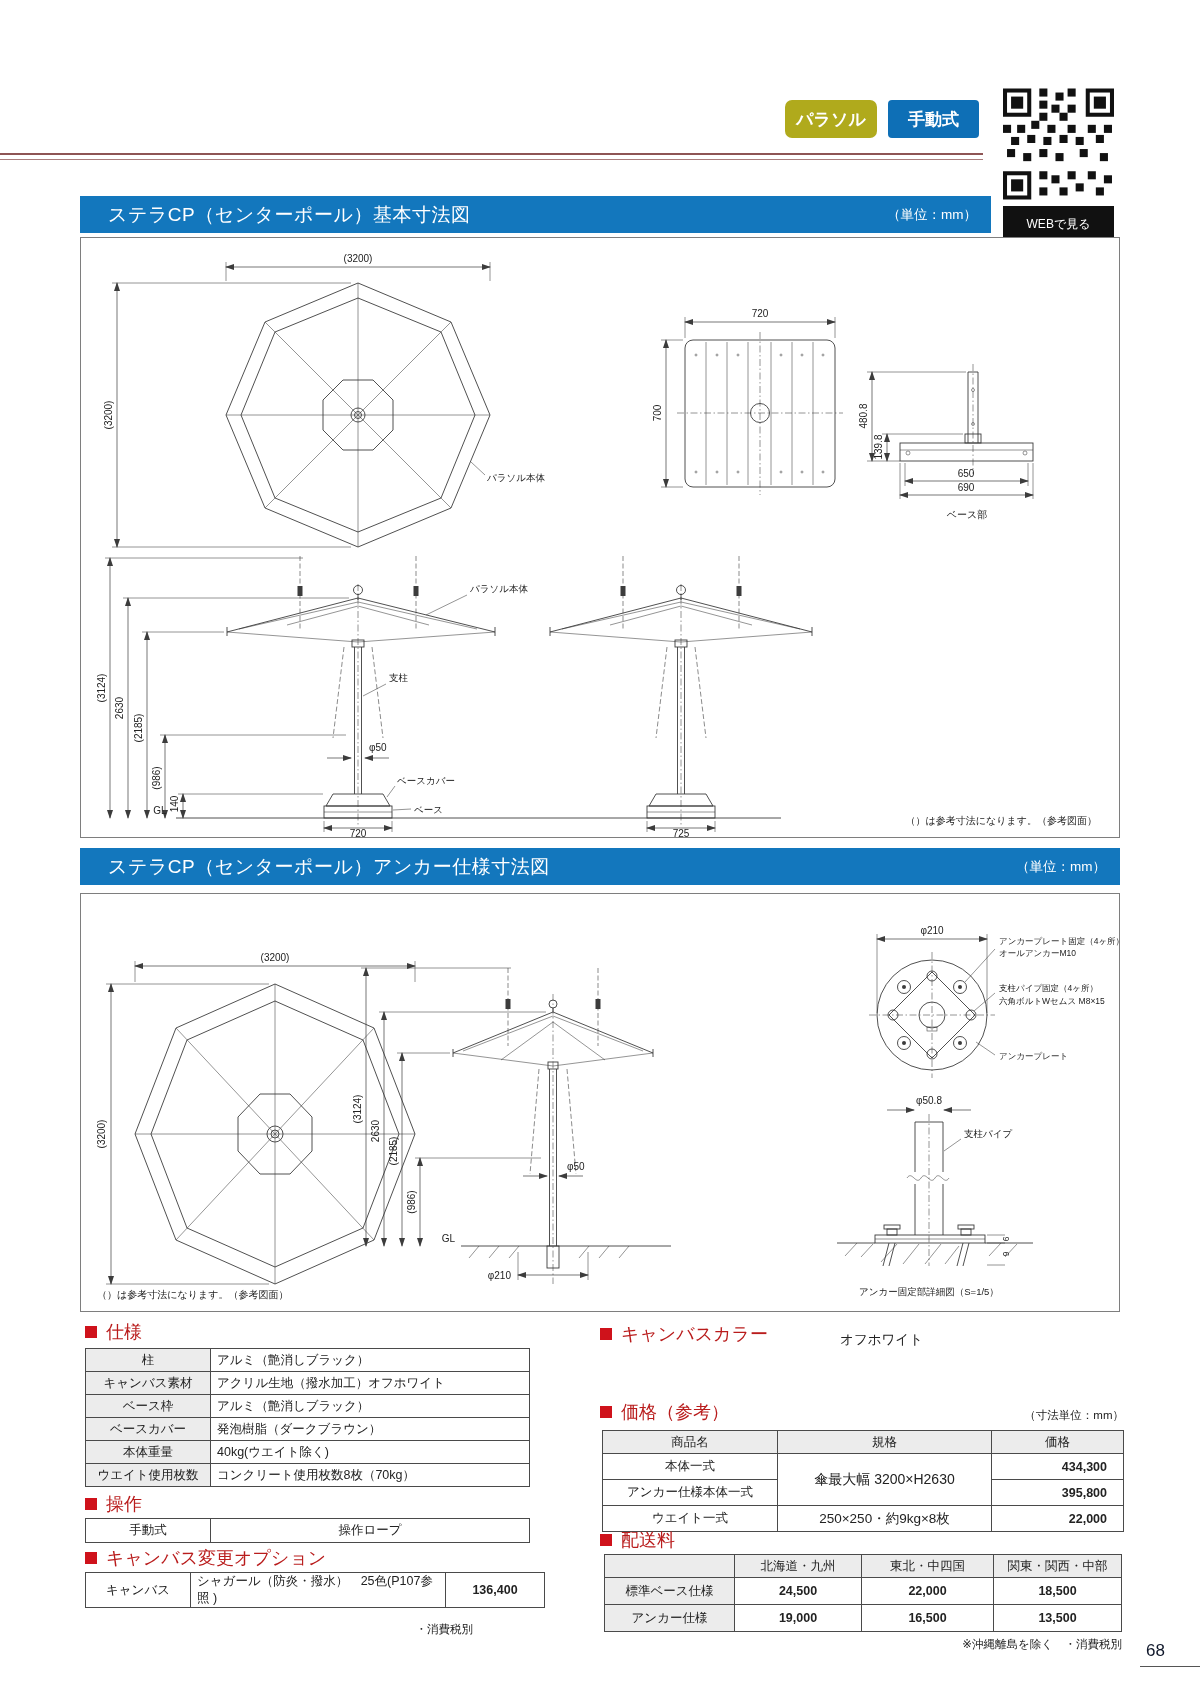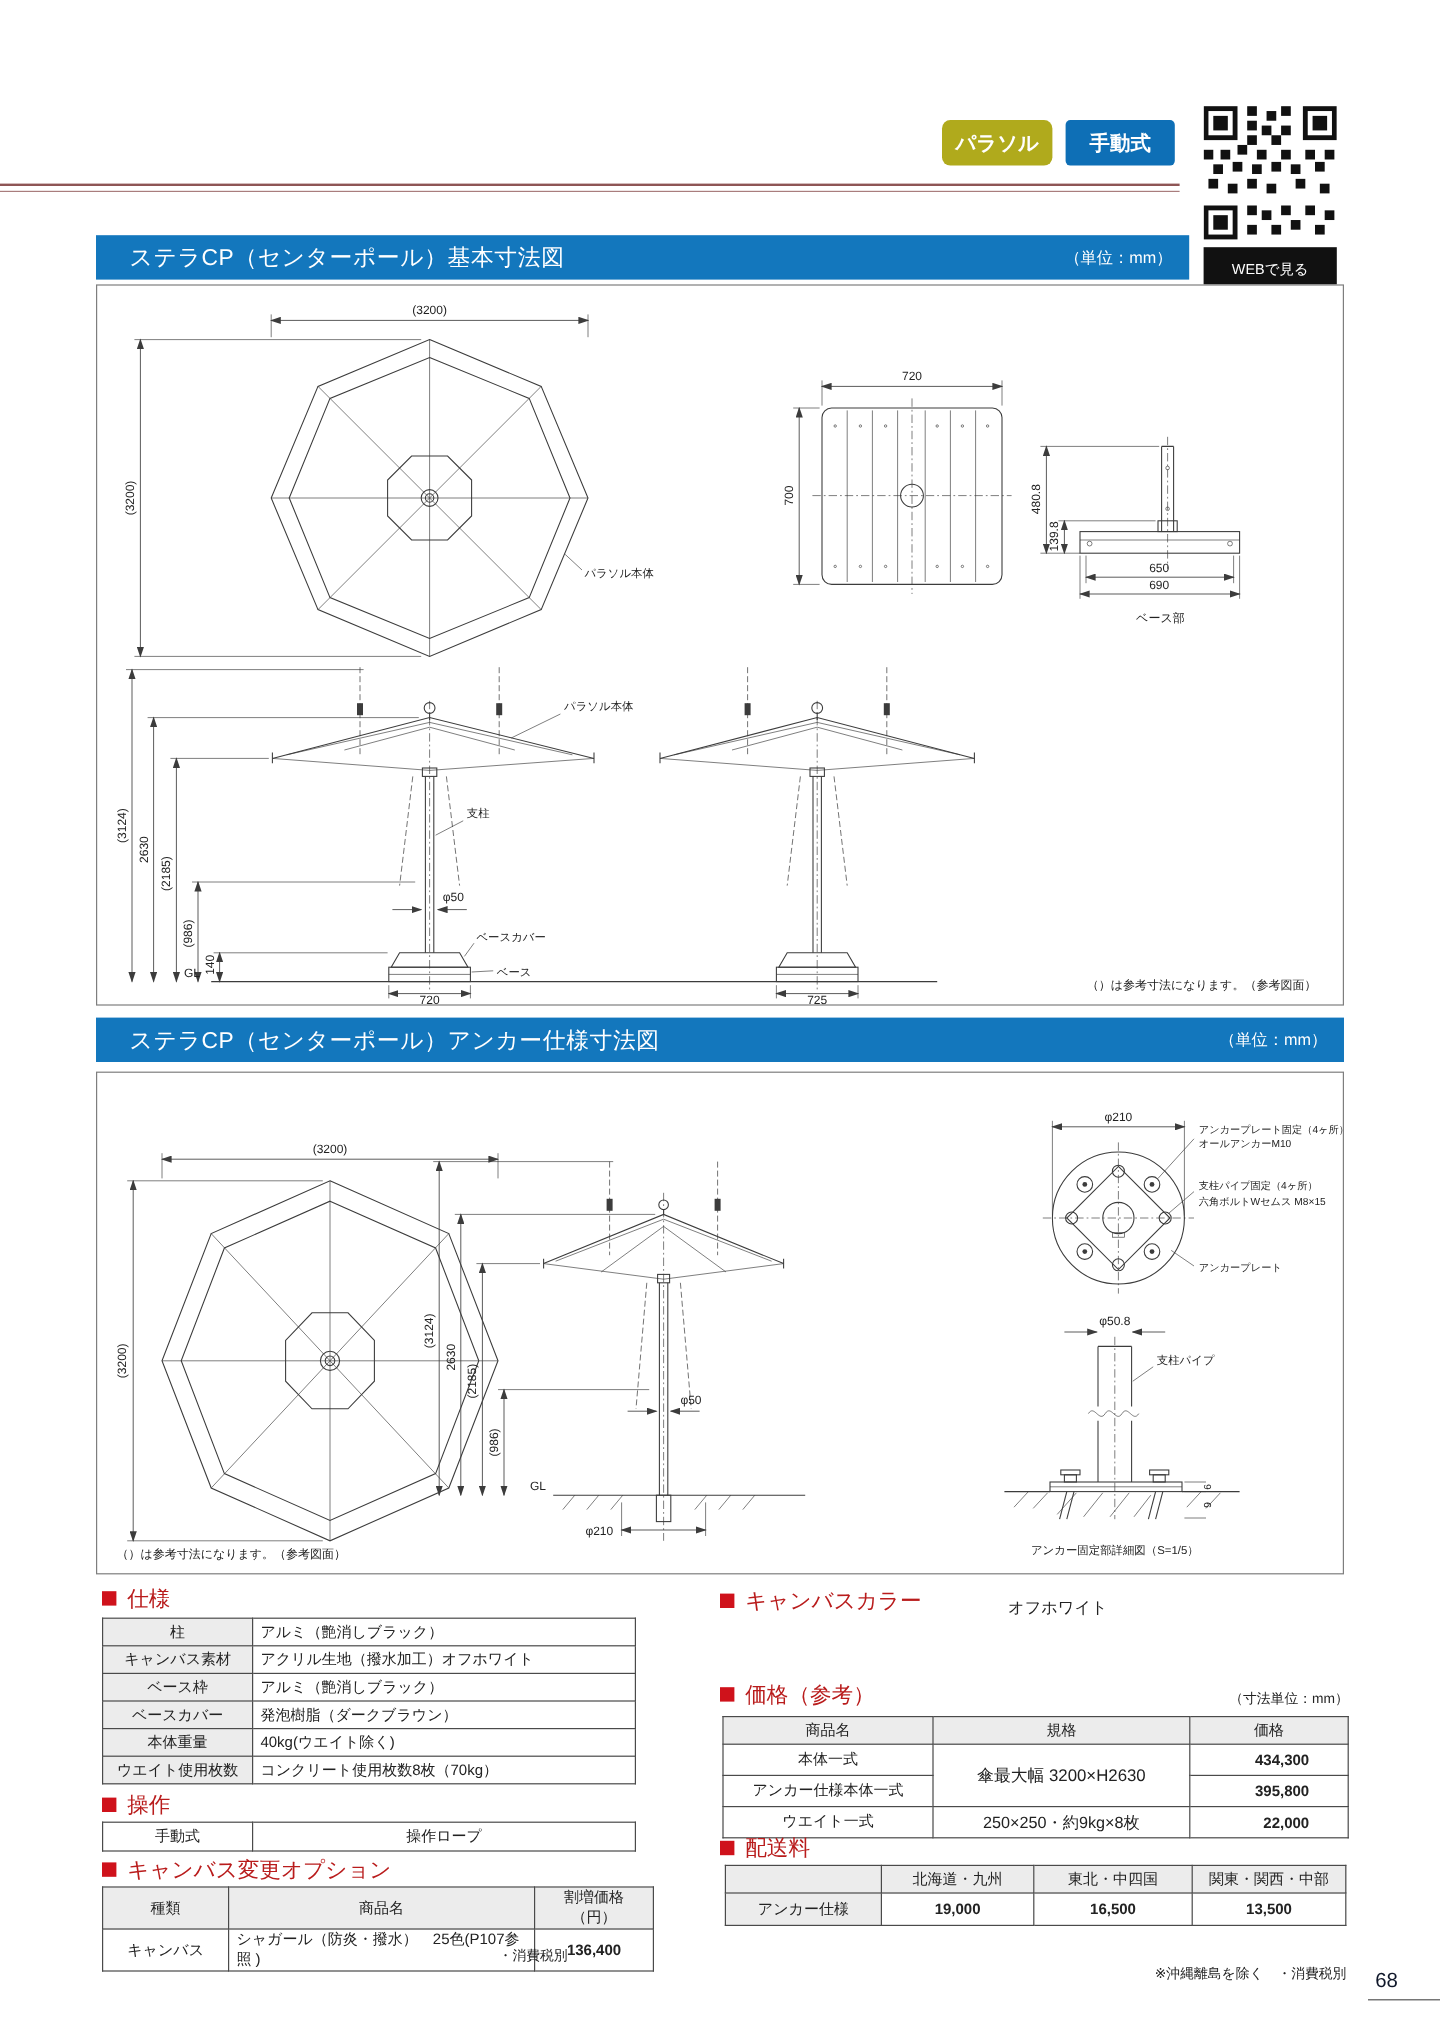--- a/index.html
+++ b/index.html
@@ -11,21 +11,21 @@
   .sechdr{background:#1377bd;color:#fff;display:flex;align-items:center;justify-content:space-between;padding:0 14px 0 28px;box-sizing:border-box;}
   .sechdr .t{font-size:19px;letter-spacing:0.5px;}
   .sechdr .u{font-size:13.5px;}
   .panel{border:1px solid #7e7e7e;background:#fff;box-sizing:border-box;}
   .h3x{display:flex;align-items:center;gap:9px;font-size:18px;color:#b91c1c;}
   .h3x .sq{width:12px;height:12px;background:#cf121b;flex:0 0 auto;}
   table{border-collapse:collapse;table-layout:fixed;font-size:12.5px;color:#222;}
   td{border:1px solid #4a4a4a;padding:0 6px;height:23px;box-sizing:border-box;}
   .gy{background:#ececec;text-align:center;}
   .ctr{text-align:center;}
-  .rt{text-align:right;padding-right:32px;}
+  .rt{text-align:right;padding-right:16px;}
   .bd{font-weight:bold;}
   .h26 td{height:26px;}
   .h27 td{height:27px;}
   .note{font-size:11.5px;color:#222;text-align:right;}
   .pnum{font-size:17px;color:#0f172a;}
   svg text{font-family:"Liberation Sans","DejaVu Sans",sans-serif;fill:#222;}
   .ln{stroke:#3c3c3c;stroke-width:0.9;fill:none;}
   .lt{stroke:#3c3c3c;stroke-width:0.55;fill:none;}
   .dim{stroke:#3c3c3c;stroke-width:0.7;fill:none;}
   .dsh{stroke:#3c3c3c;stroke-width:0.6;fill:none;stroke-dasharray:5 2.5;}
@@ -526,25 +526,20 @@
     <span>キャンバス変更オプション</span>
   </div>
   <table class="abs" style="left:85px;top:1572px;width:460px;">
     <colgroup>
         <col style="width:105px">
         <col style="width:255px">
         <col>
       </colgroup>
     <tbody>
       <tr>
-        <td class="gy" style="height:21px">種類</td>
-        <td class="gy">商品名</td>
-        <td class="gy">割増価格（円）</td>
-      </tr>
-      <tr>
         <td class="ctr" style="height:24px">キャンバス</td>
         <td>シャガール（防炎・撥水）　25色(P107参照 )</td>
         <td class="ctr bd">136,400</td>
       </tr>
     </tbody>
   </table>
   <div class="note abs" style="left:85px;top:1622px;width:388px;">・消費税別</div>
 
   <div class="h3x abs" style="left:600px;top:1322px;">
     <span class="sq"></span>
@@ -599,20 +594,26 @@
         <col>
       </colgroup>
     <tbody>
       <tr>
         <td class="gy" style="height:23px"></td>
         <td class="gy">北海道・九州</td>
         <td class="gy">東北・中四国</td>
         <td class="gy">関東・関西・中部</td>
       </tr>
       <tr class="h27">
+        <td class="gy">標準ベース仕様</td>
+        <td class="ctr bd">24,500</td>
+        <td class="ctr bd">22,000</td>
+        <td class="ctr bd">18,500</td>
+      </tr>
+      <tr class="h27">
         <td class="gy">アンカー仕様</td>
         <td class="ctr bd">19,000</td>
         <td class="ctr bd">16,500</td>
         <td class="ctr bd">13,500</td>
       </tr>
     </tbody>
   </table>
   <div class="note abs" style="left:604px;top:1637px;width:518px;">※沖縄離島を除く　・消費税別</div>
 
   <div class="pnum abs" style="left:1146px;top:1641px;">68</div>

